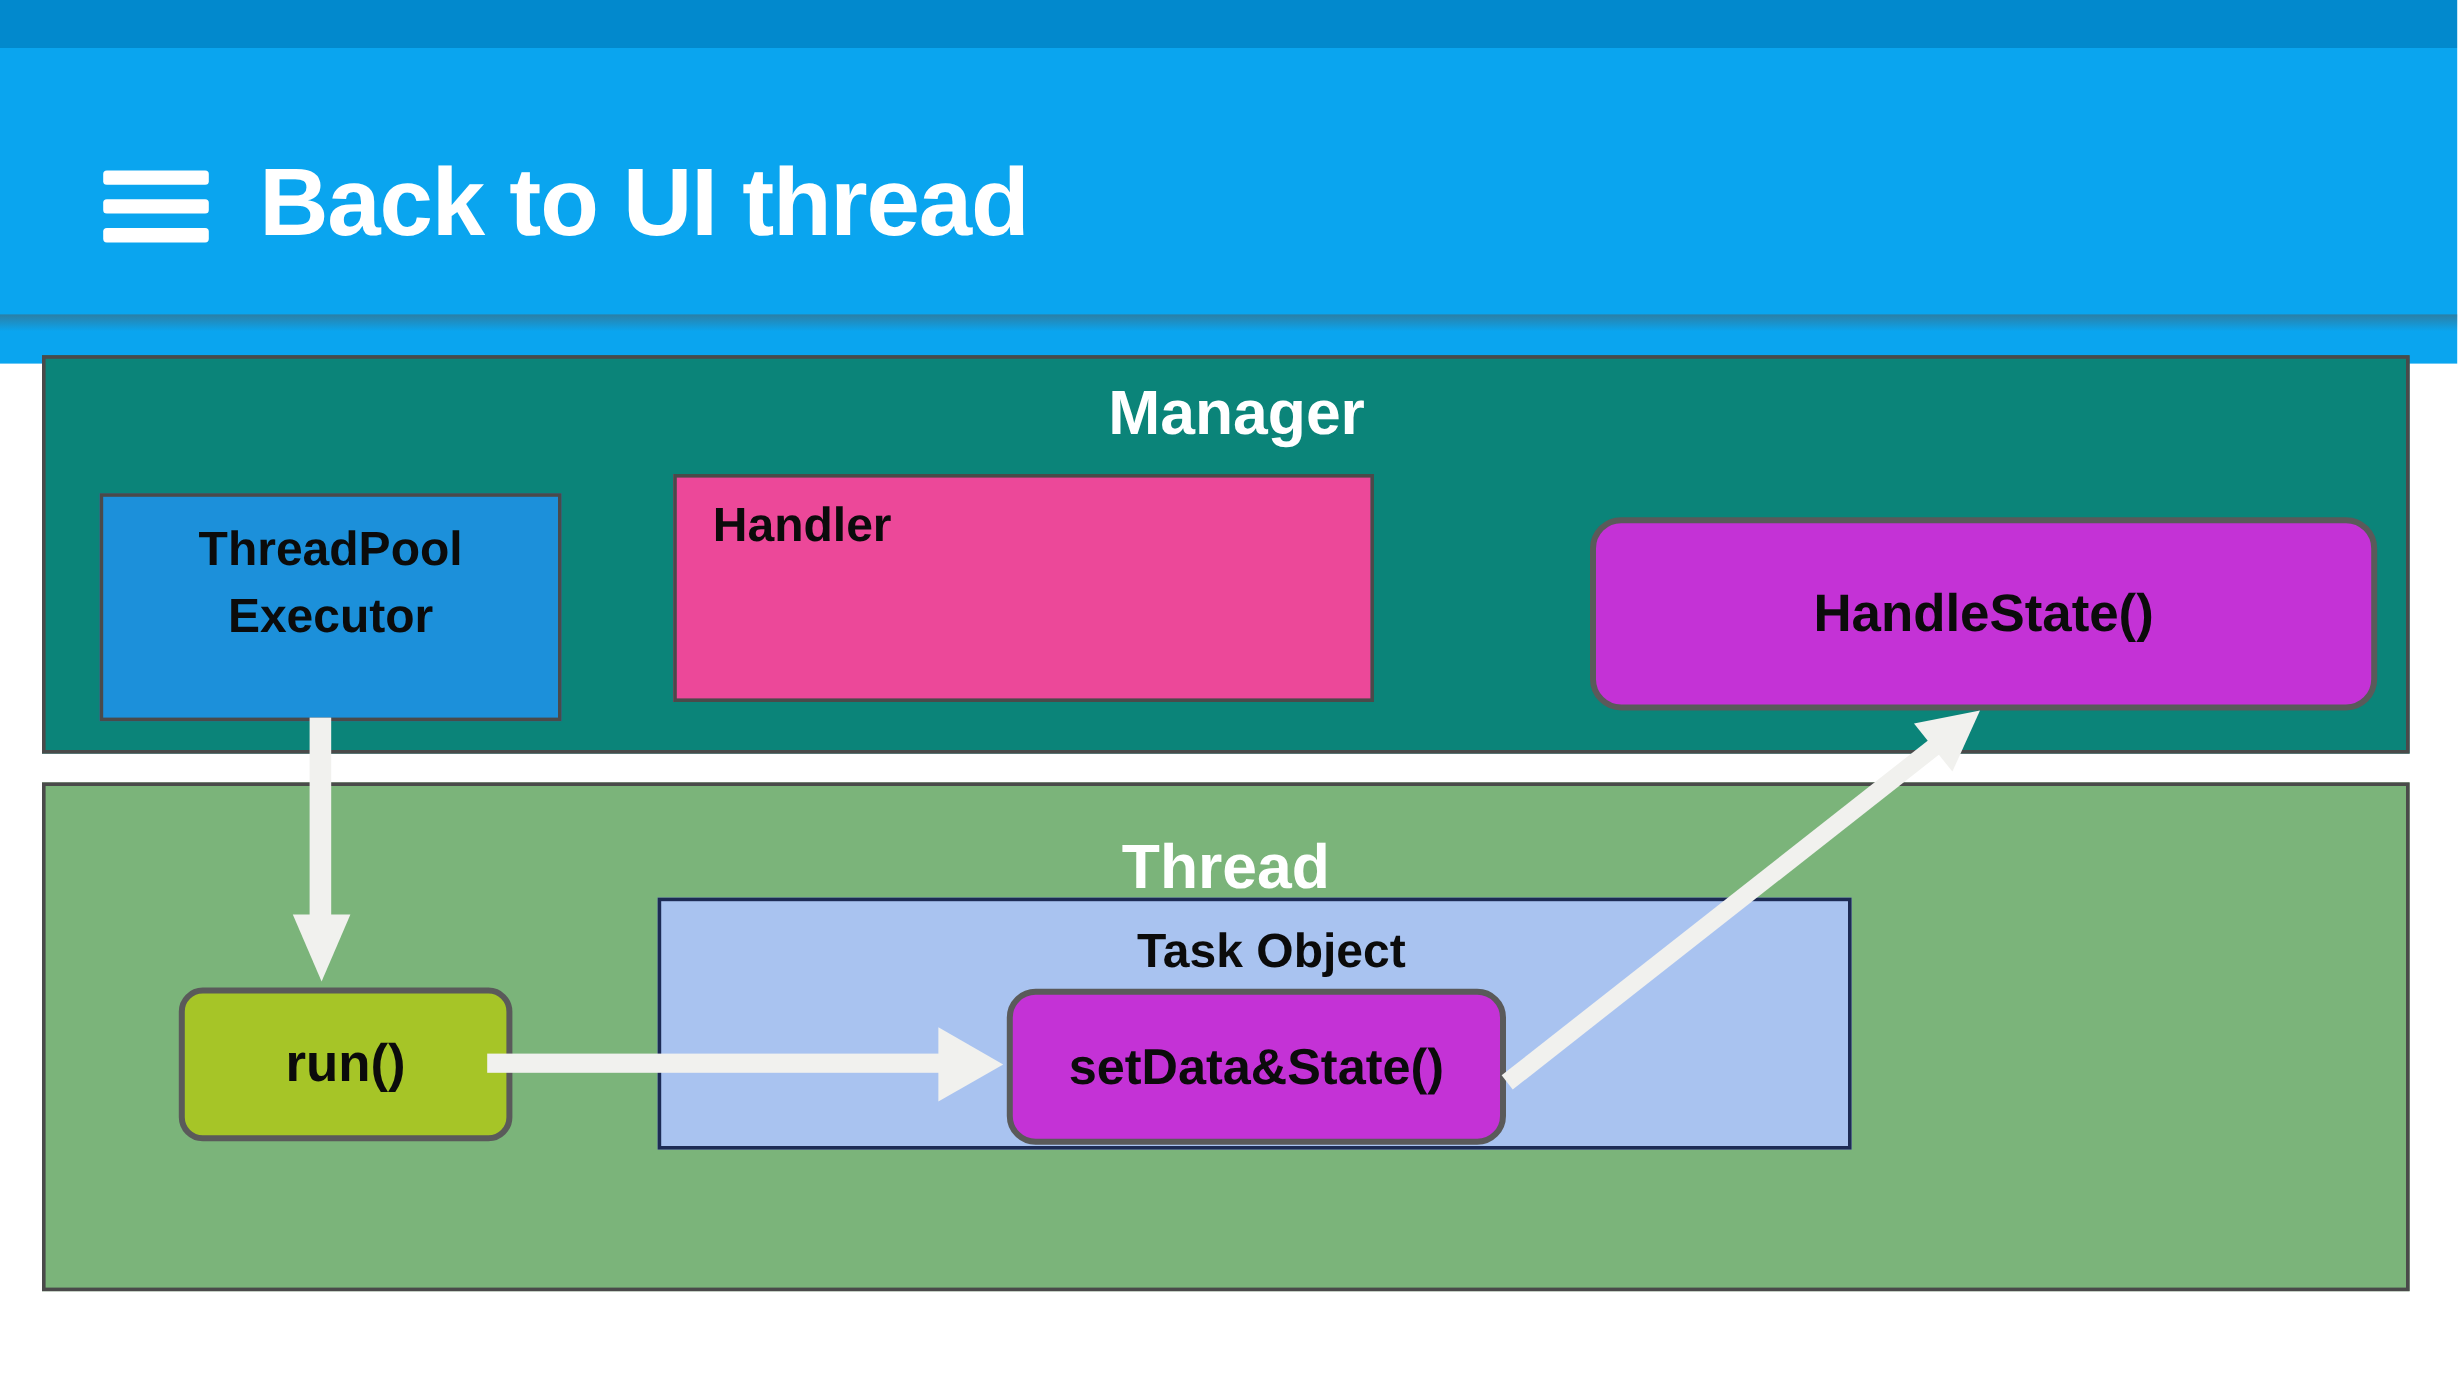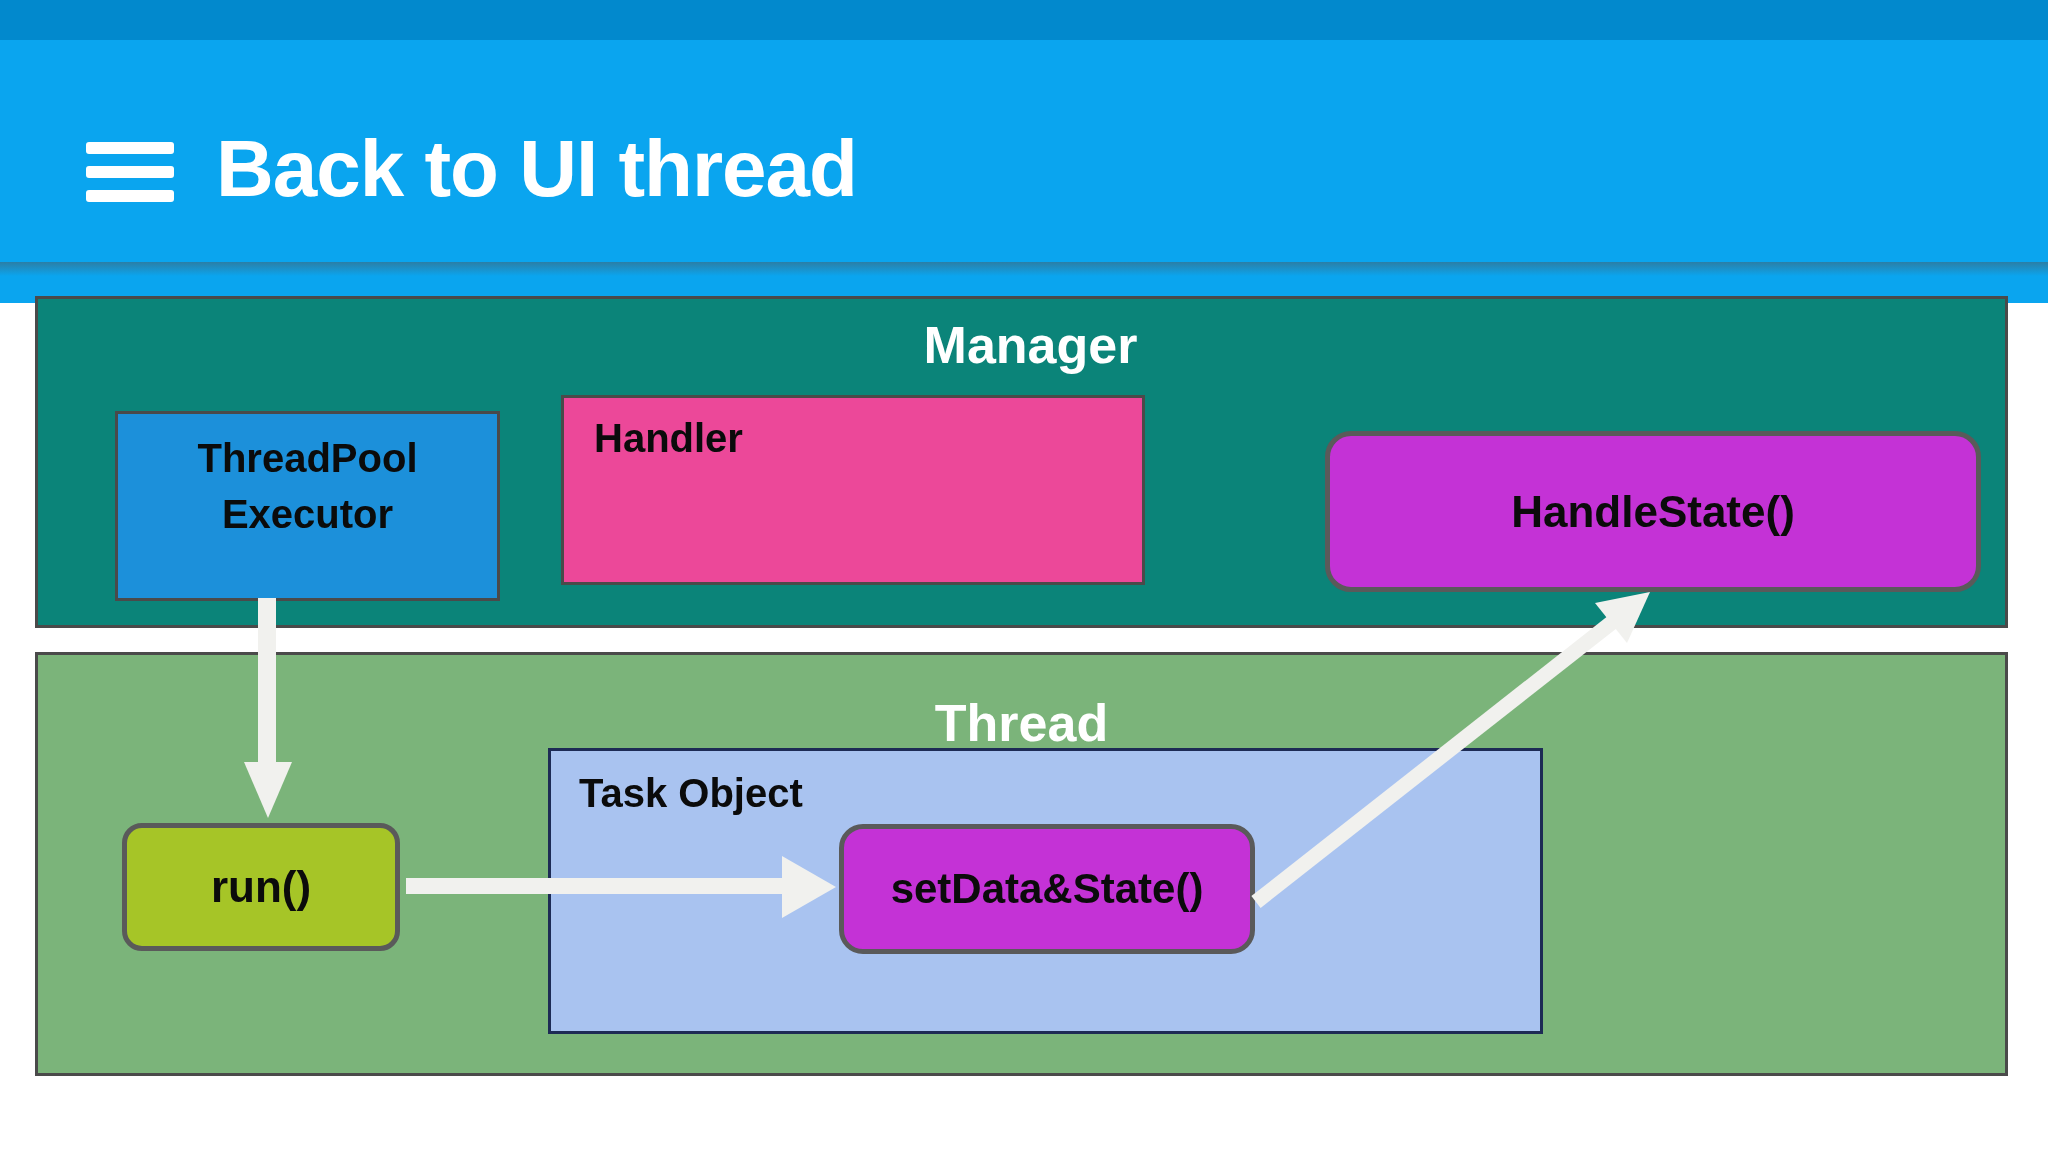--- a/index.html
+++ b/index.html
@@ -73,50 +73,50 @@
     color:#0b0b0b;
     font-weight:bold;
   }
   .threadpool {
     left:45px; top:112px; width:385px; height:190px;
     background:#1C90DA;
     display:flex; flex-direction:column; align-items:center;
     padding-top:16px;
     font-size:40px; line-height:56px;
     text-align:center;
-    margin-left:32px;
   }
   .handler {
     left:523px; top:96px; width:584px; height:190px;
     background:#ec4899;
     padding:18px 0 0 30px;
     font-size:40px;
   }
   .taskobject {
-    left:510px; top:93px; width:995px; height:286px;
+    left:510px; top:93px; width:995px; height:210px;
     background:#A9C3F0;
     border:3px solid #1D2B55;
     padding:20px 0 0 28px;
     font-size:40px;
+    text-align:center;
   }
 
   
   .pill {
     position:absolute;
     display:flex; align-items:center; justify-content:center;
     color:#0b0b0b; font-weight:bold;
     border:5px solid #5A5A5A;
   }
   .handlestate {
     left:1287px; top:132px; width:656px; height:161px;
     background:#C432D6; border-radius:26px;
     font-size:44px;
   }
   .runbox {
-    left:84px; top:168px; width:278px; height:128px;
+    left:111px; top:168px; width:278px; height:128px;
     background:#A6C527; border-radius:20px;
     font-size:44px;
   }
   .setdata {
     left:801px; top:169px; width:416px; height:130px;
     background:#C432D6; border-radius:24px;
     font-size:42px;
   }
 
   

